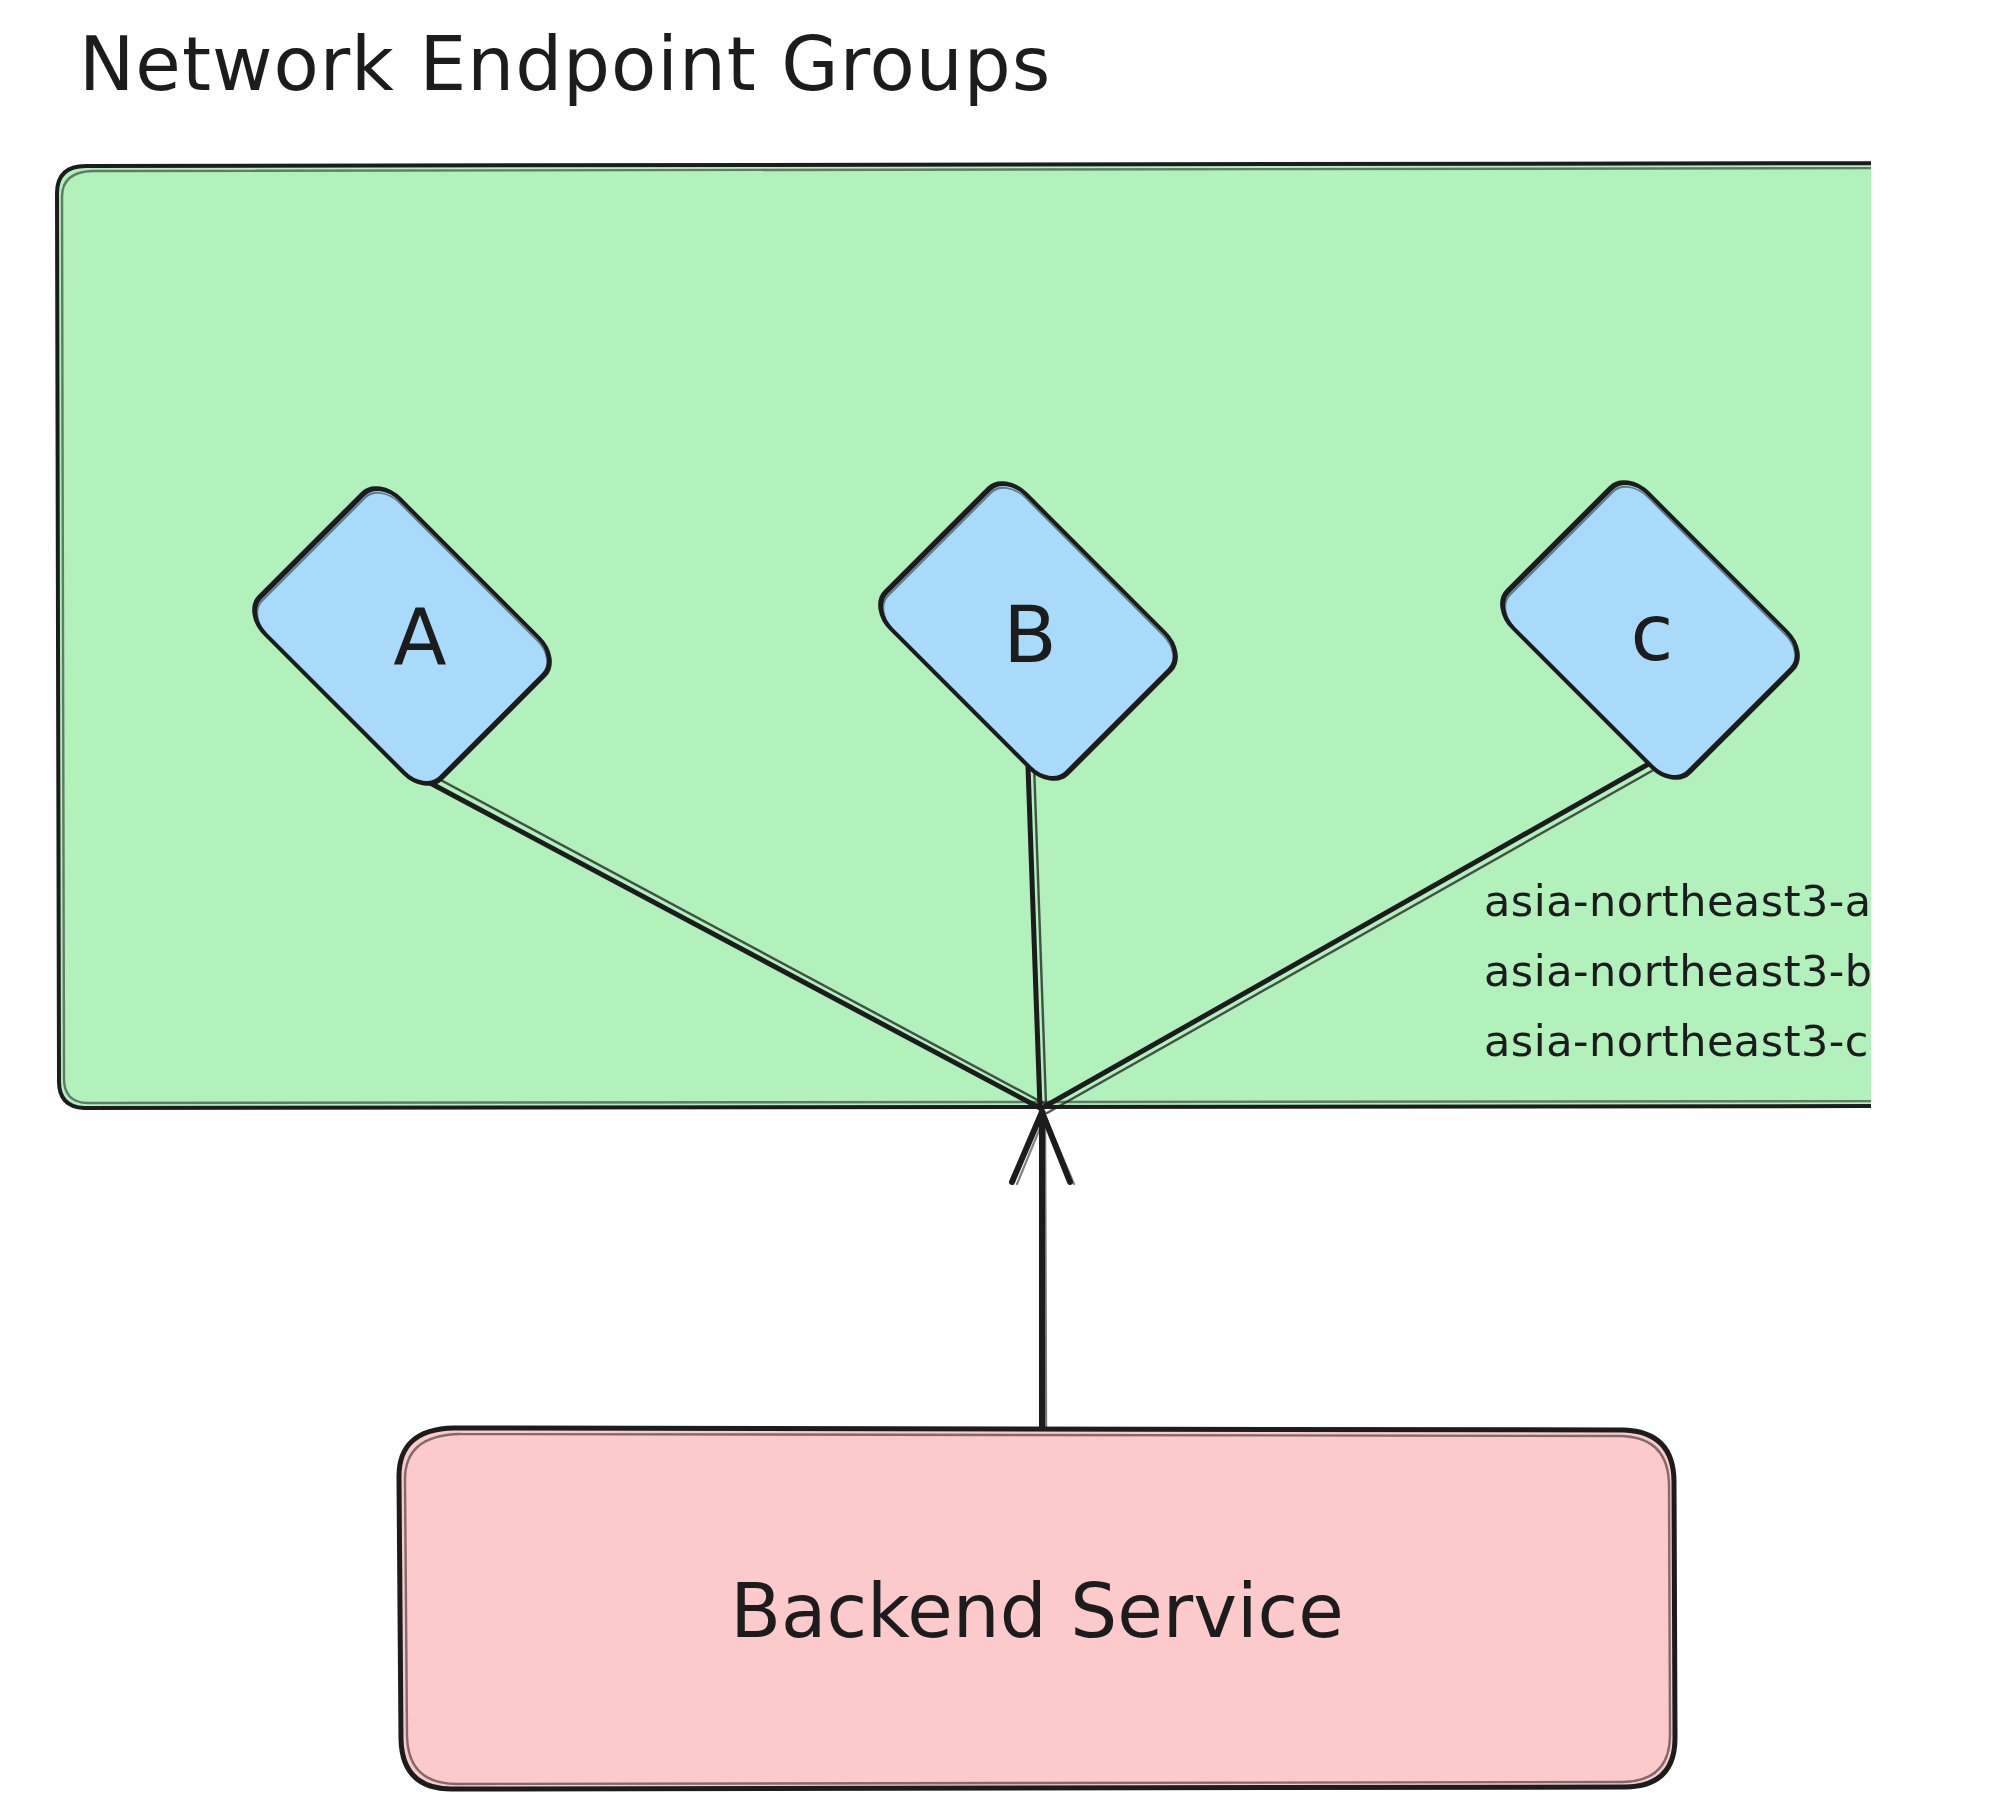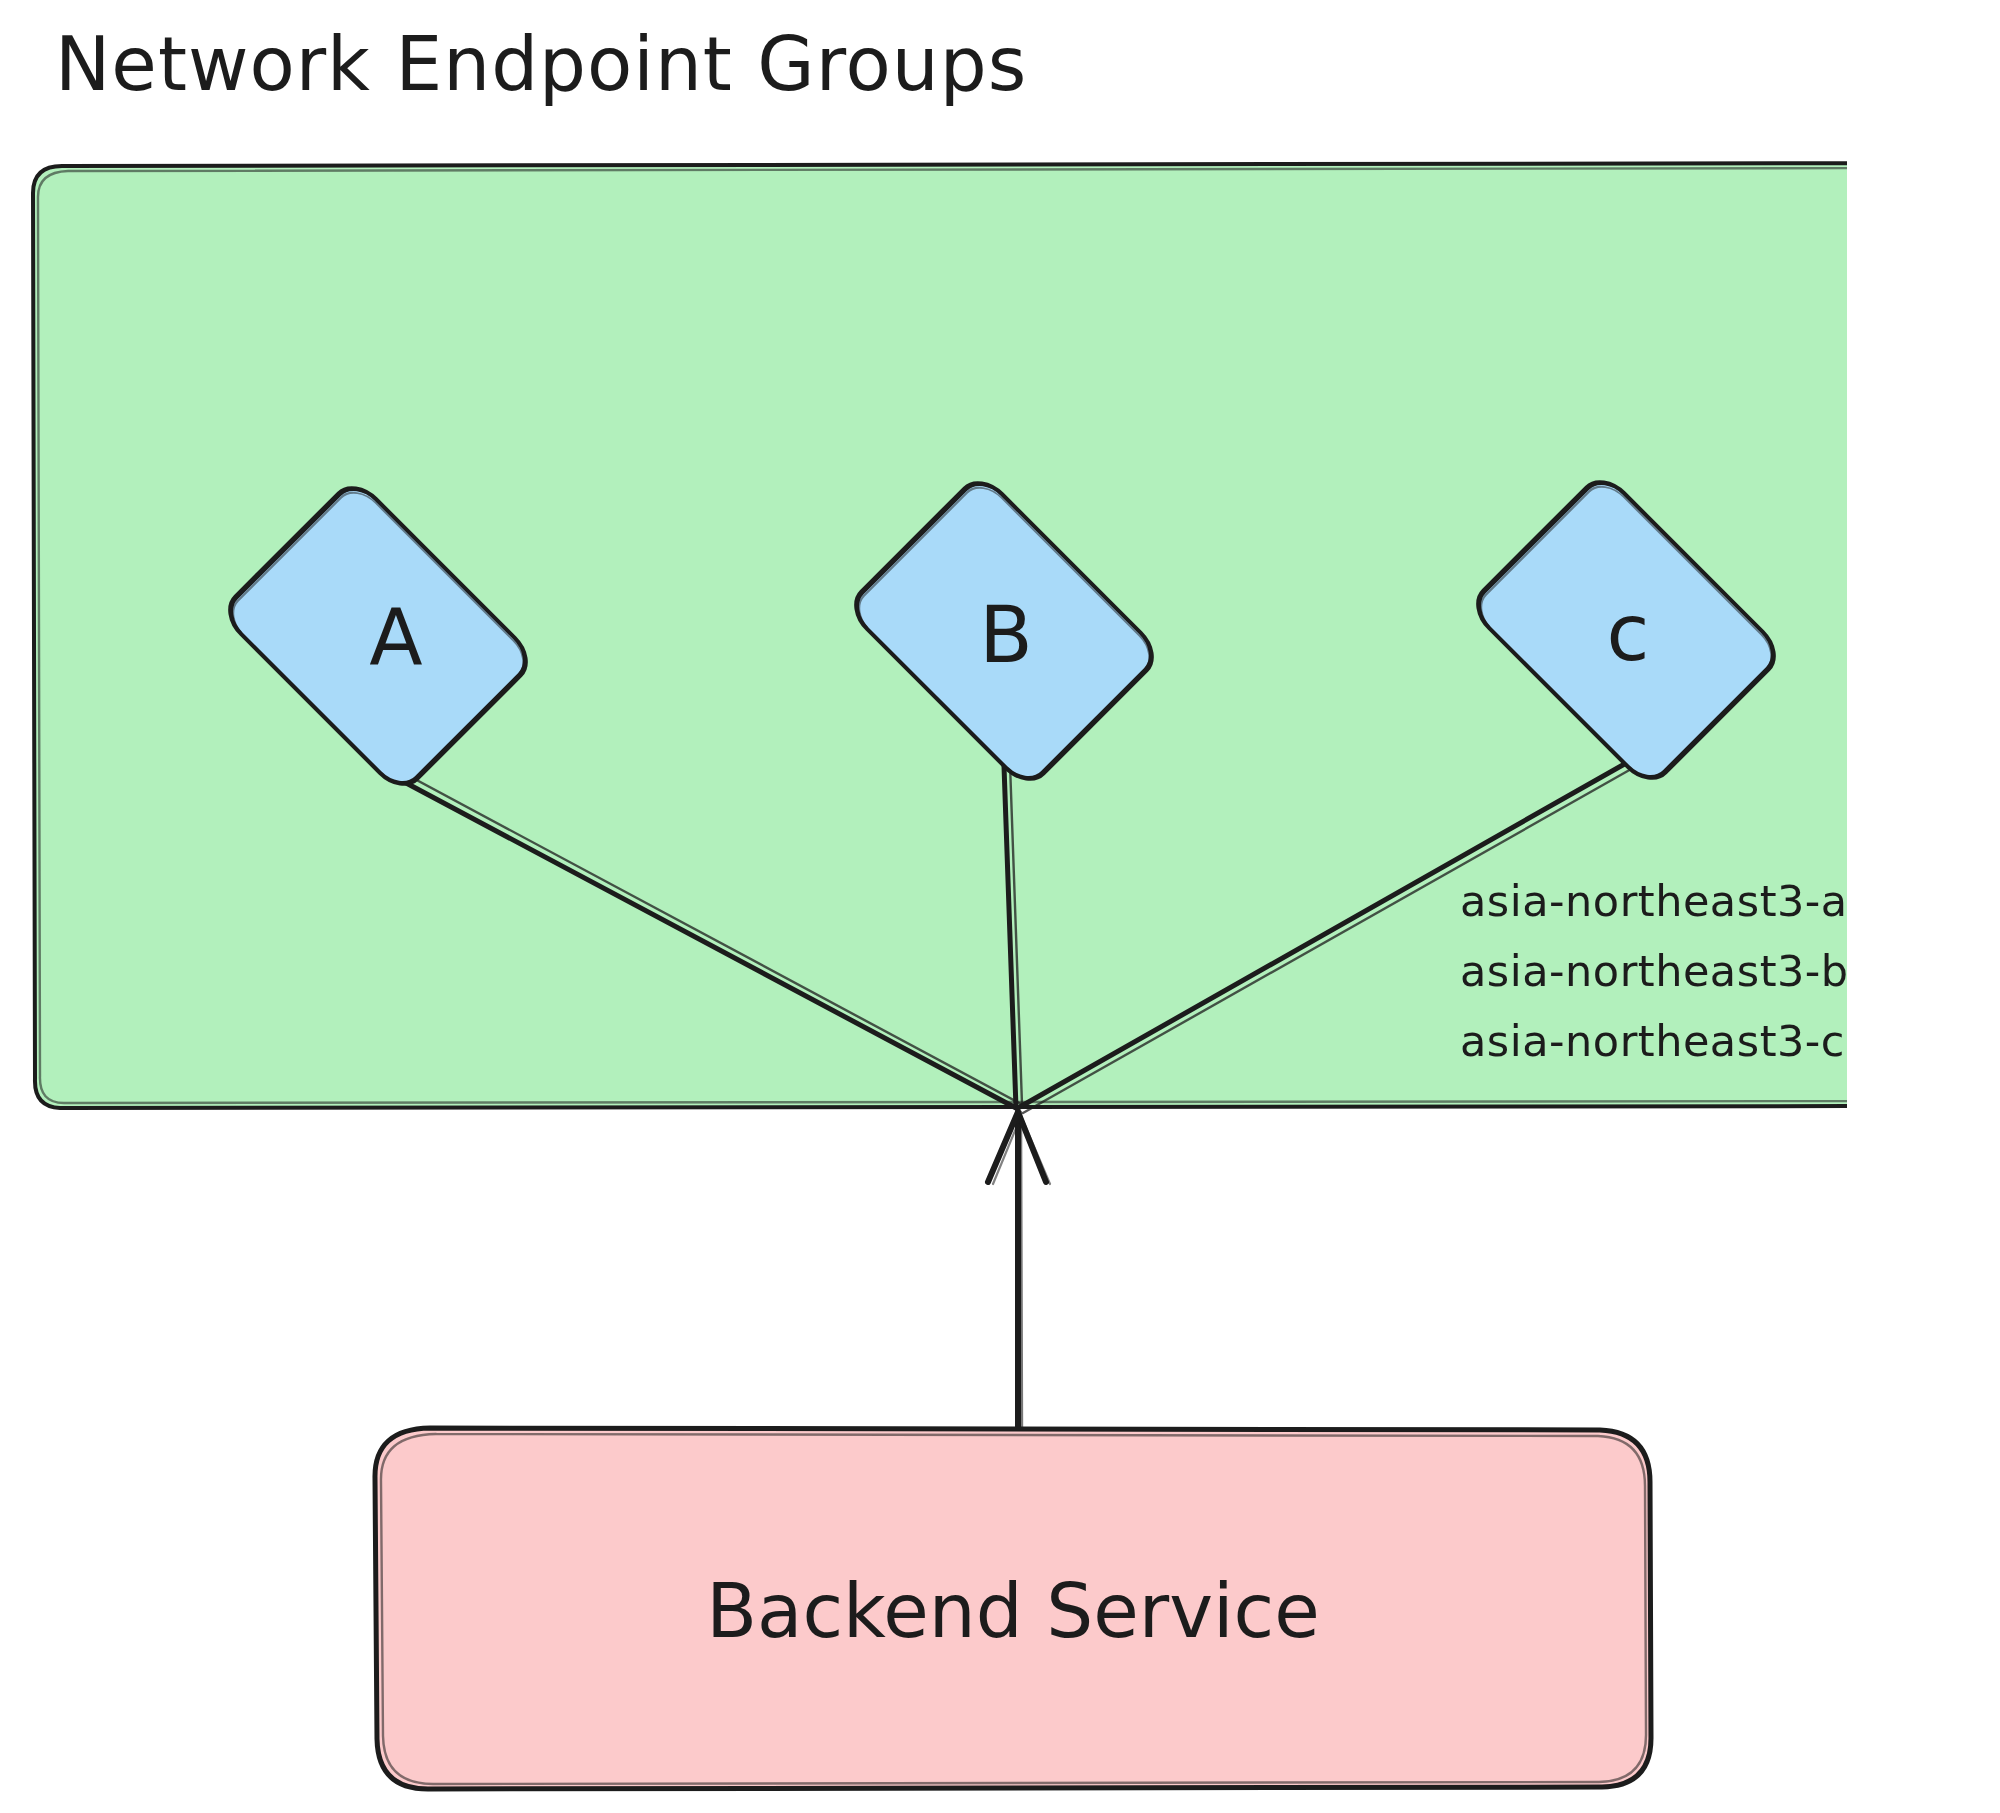--- a/index.html
+++ b/index.html
@@ -10,20 +10,21 @@
   }
   body {
     font-family: "DejaVu Sans", sans-serif;
   }
   #canvas {
     position: relative;
     width: 1847px;
     height: 1813px;
     background: #ffffff;
     overflow: hidden;
+    margin-left: 24px;
   }
   #diagram-svg {
     position: absolute;
     left: 0;
     top: 0;
     width: 2000px;
     height: 1813px;
   }
   .hand-text {
     font-family: "DejaVu Sans", sans-serif;

